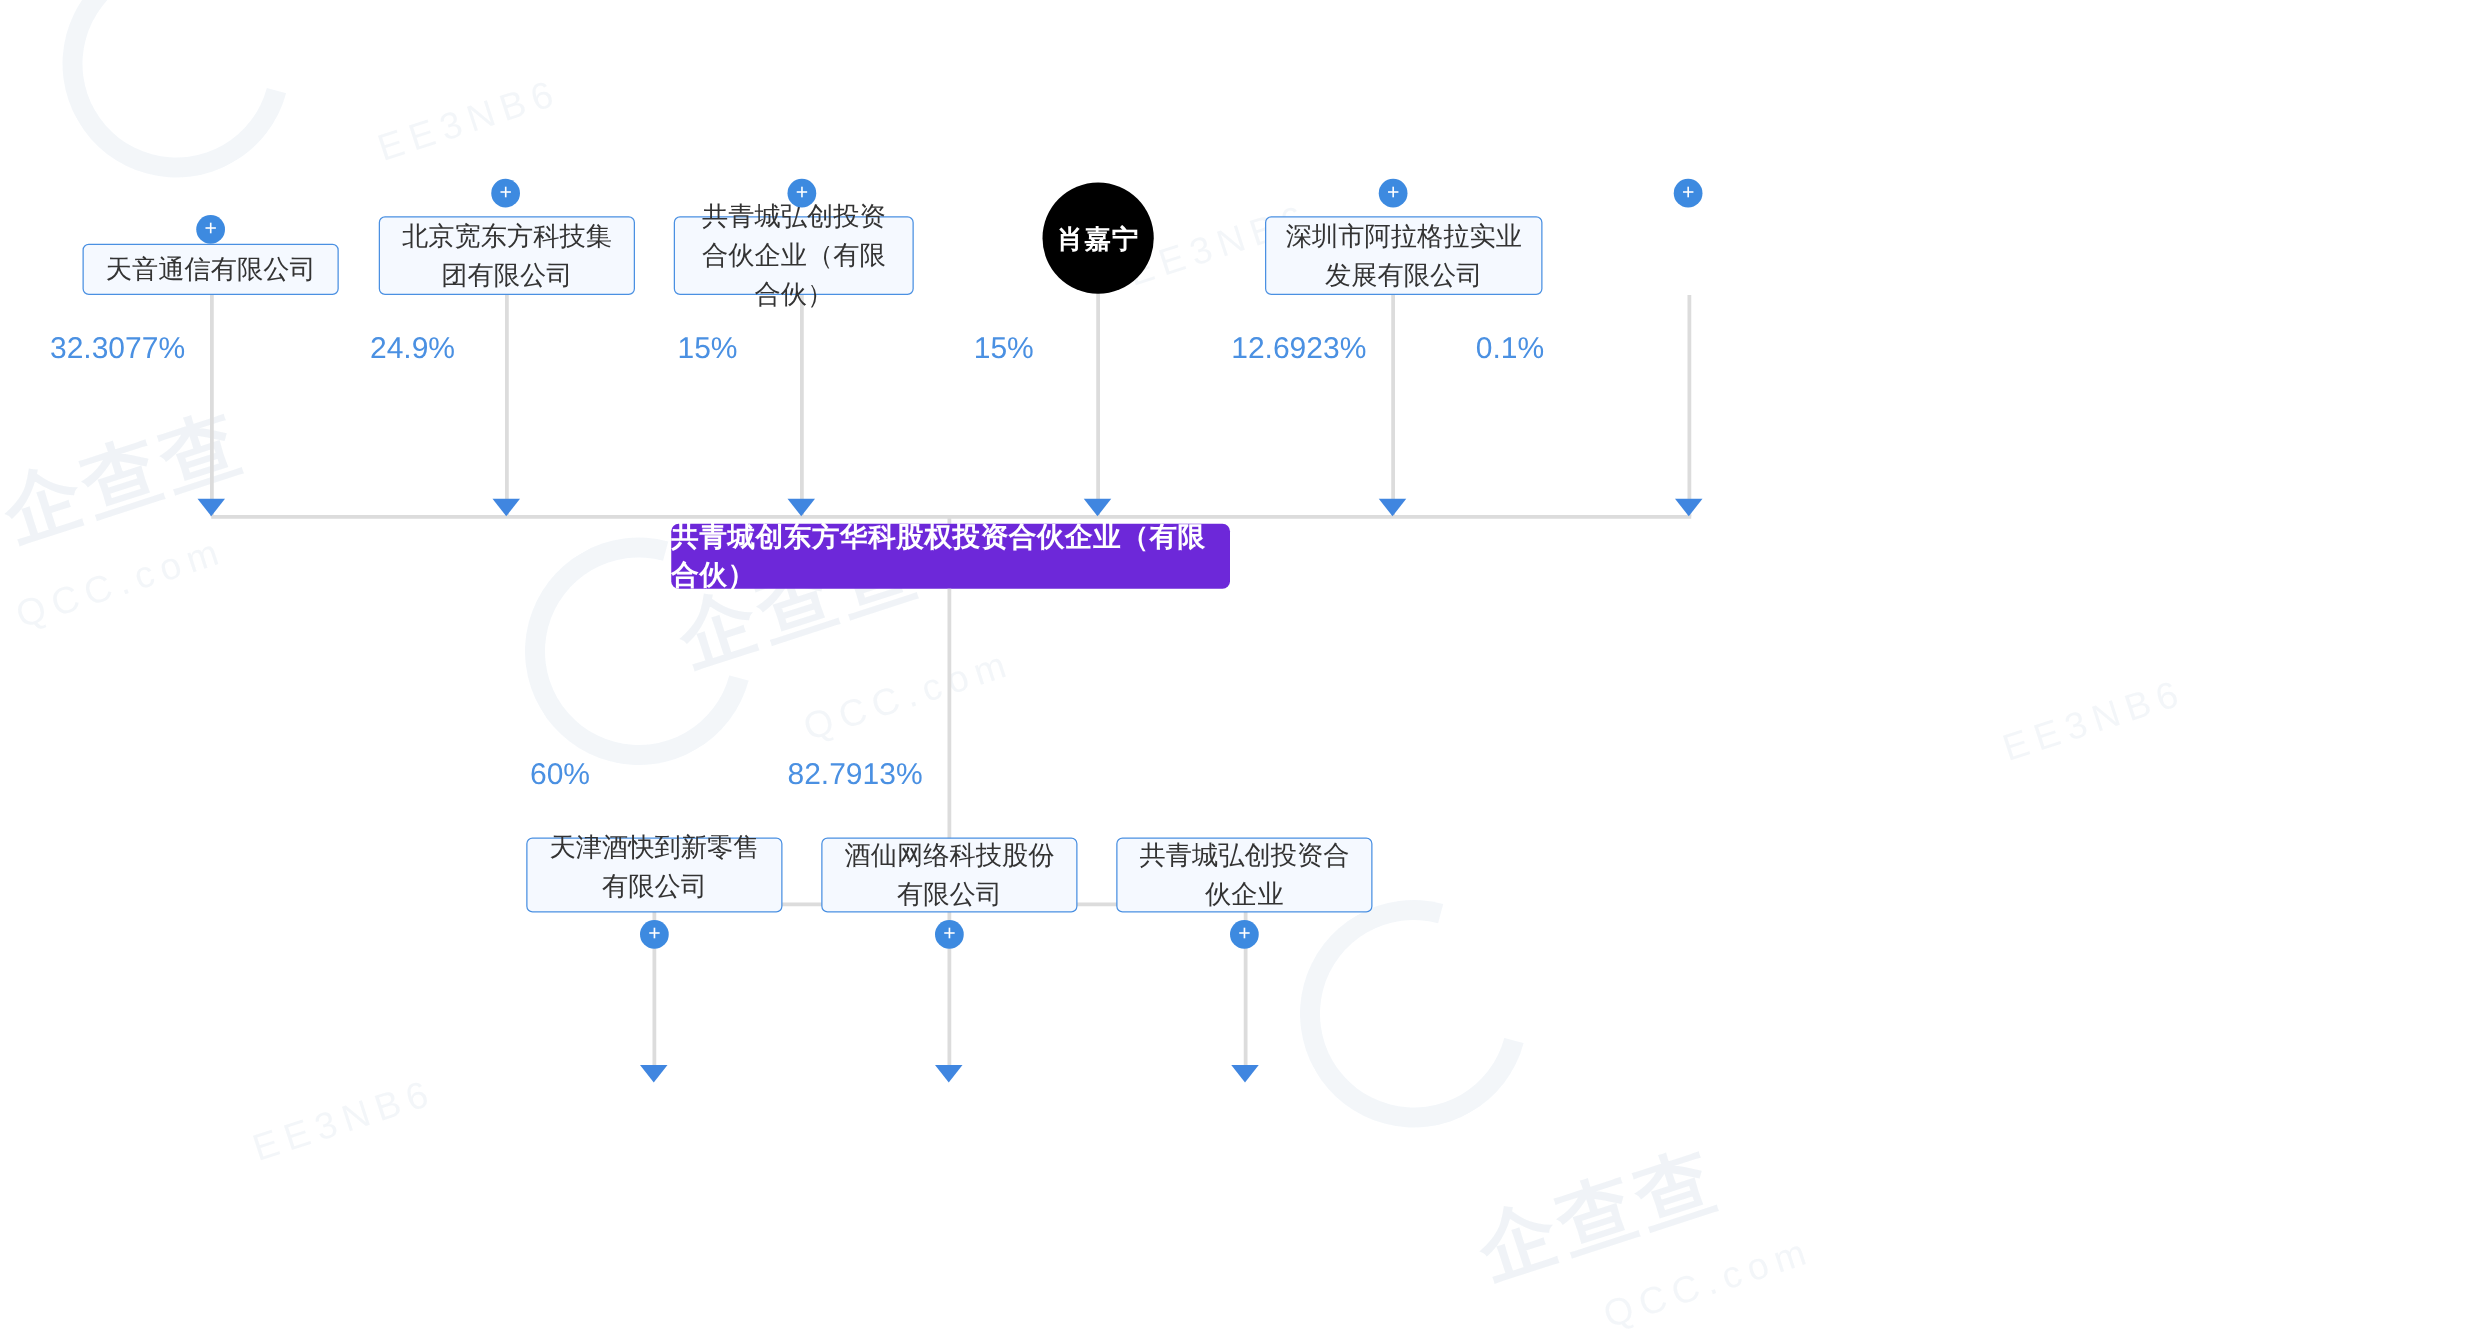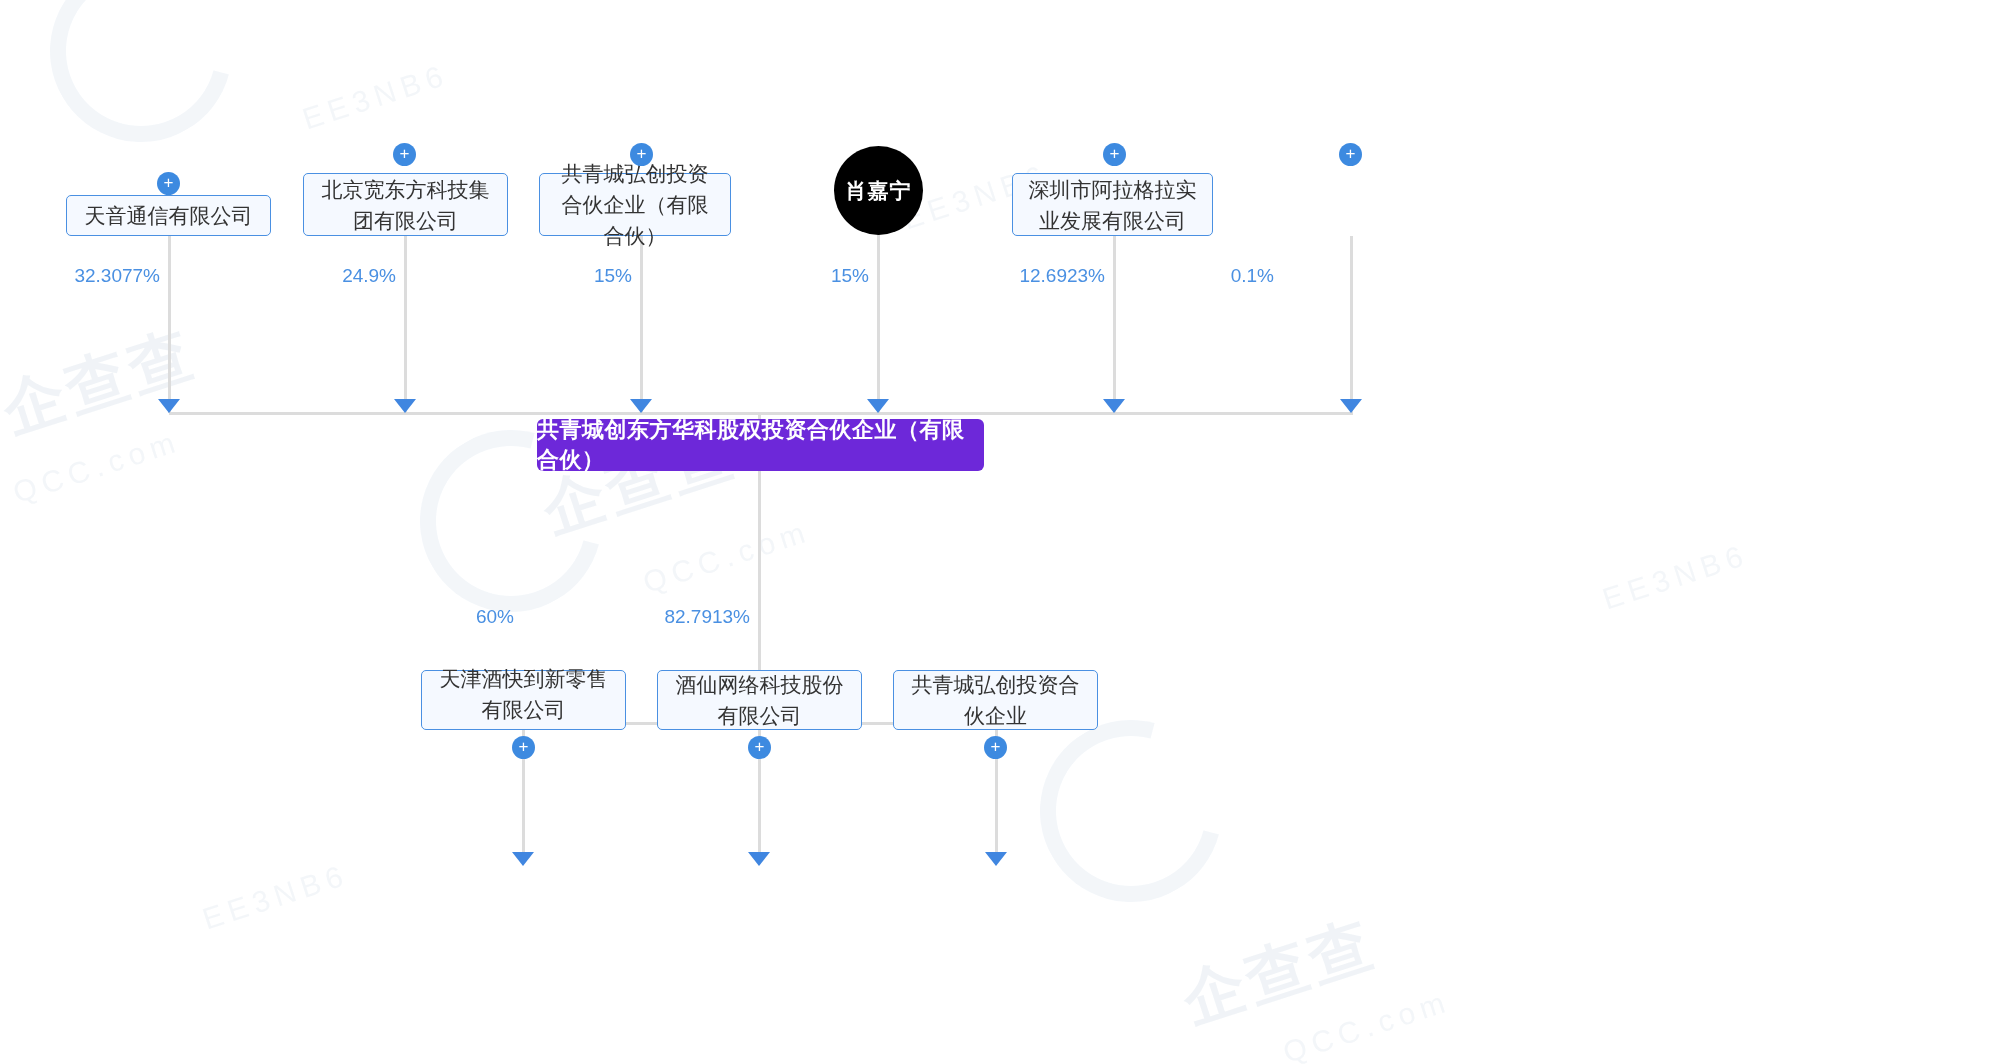--- a/index.html
+++ b/index.html
@@ -46,22 +46,22 @@
     color:#ffffff;font-weight:700;font-size:21px;letter-spacing:1px;
   }
 
   .center-node{
     position:absolute;box-sizing:border-box;
     background:#6d28d9;border-radius:6px;
     display:flex;align-items:center;justify-content:center;
     color:#ffffff;font-weight:700;font-size:22px;letter-spacing:.5px;
   }
 
-  .pct{position:absolute;color:#4a90e2;font-size:19px;white-space:nowrap;
-       text-align:right;}
+  .pct{position:absolute;color:#4a90e2;font-size:24px;white-space:nowrap;
+       text-align:center;}
 </style>
 </head>
 <body>
 
 <div id="stage">
 
   <div class="wm ring" style="left:50px;  top:-40px;"></div>
   <div class="wm ring" style="left:420px; top:430px;"></div>
   <div class="wm ring" style="left:1040px;top:720px;"></div>
   <div class="wm" style="left:0px;   top:340px;">企查查</div>
@@ -112,21 +112,21 @@
 
   <div class="node" style="left:539px;top:173px;width:192px;height:63px;">
     <span class="txt">共青城弘创投资合伙企业（有限合伙）</span>
   </div>
   <div class="plus" style="left:630px;top:143px;">+</div>
 
   <div class="person" style="left:834px;top:146px;width:89px;height:89px;">
     <span class="txt">肖嘉宁</span>
   </div>
 
-  <div class="node" style="left:1012px;top:173px;width:201px;height:63px;">
+  <div class="node" style="left:1012px;top:173px;width:222px;height:63px;">
     <span class="txt">深圳市阿拉格拉实业发展有限公司</span>
   </div>
   <div class="plus" style="left:1103px;top:143px;">+</div>
 
   <div class="plus" style="left:1339px;top:143px;">+</div>
 
   <div class="center-node" style="left:537px;top:419px;width:447px;height:52px;">
     <span class="txt">共青城创东方华科股权投资合伙企业（有限合伙）</span>
   </div>
 

